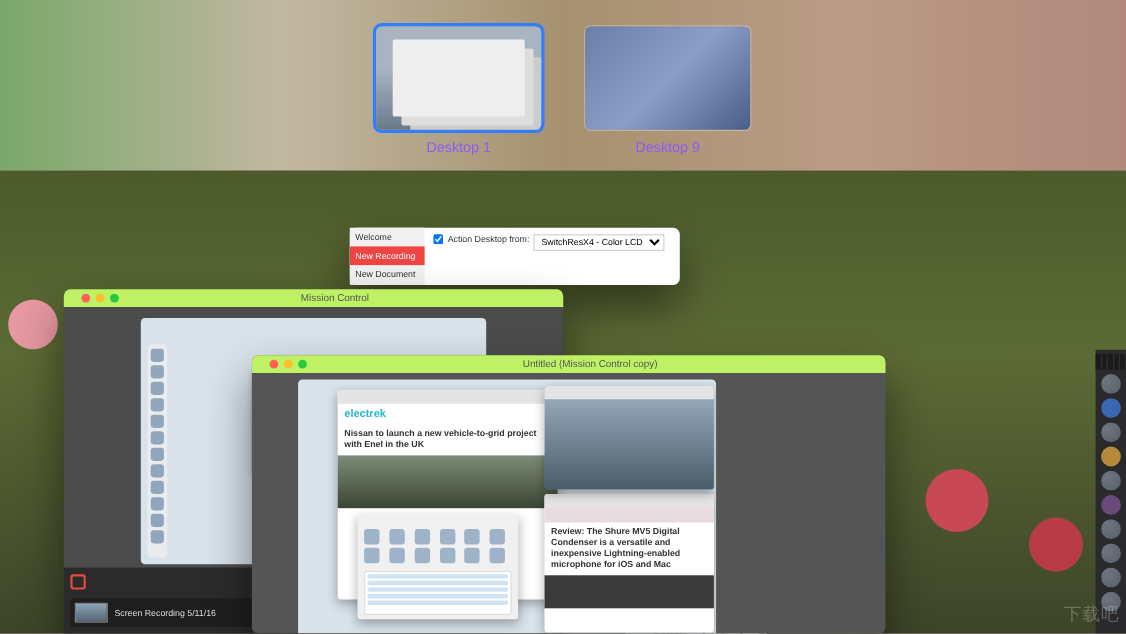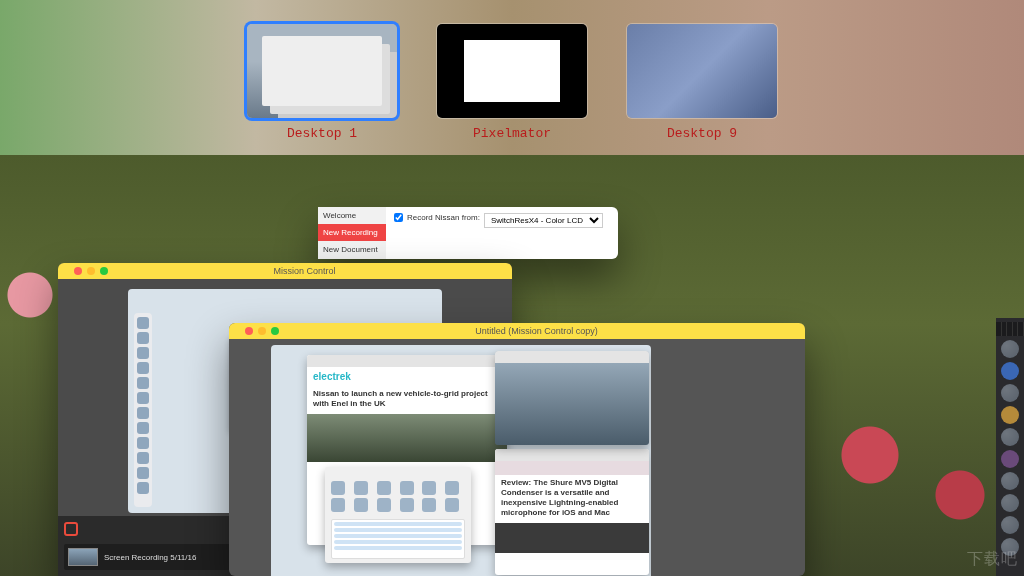--- a/index.html
+++ b/index.html
@@ -18,21 +18,21 @@
 
 
 .spaces-bar { position: absolute; top: 24px; left: 0; right: 0; display: flex; justify-content: center; gap: 40px; }
 .space { display: flex; flex-direction: column; align-items: center; gap: 8px; }
 .space-thumb {
   width: 150px; height: 94px; border-radius: 5px; background: #222;
   position: relative; overflow: hidden;
   box-shadow: 0 0 0 1px rgba(255,255,255,0.3);
 }
 .space.active .space-thumb { box-shadow: 0 0 0 3px #2f7fff; }
-.space-label { font-size: 13px; color: #b91c1c; font-weight: 500; font-family: Liberation Mono, monospace; }
+.space-label { font-size: 13px; color: #8b5cf6; font-weight: 500; }
 
 
 .thumb-desktop1 { background: linear-gradient(#a8b5c1 40%, #6a7a8a 100%); }
 .thumb-desktop1::after { content:""; position:absolute; left:15px; top:12px; width:120px; height:70px; background:#eee; box-shadow: 8px 8px 0 #ddd, 16px 16px 0 #ccc; border-radius:2px; }
 .thumb-fcp { background: #1b1b1e; }
 .thumb-fcp::after { content:""; position:absolute; left:60px; top:6px; width:82px; height:50px; background:#2e3035; border-radius:2px; }
 .thumb-pixel { background:#000; display:flex; align-items:center; justify-content:center; }
 .thumb-pixel::after { content:""; width:96px; height:62px; background:#fff; }
 .thumb-desktop2 { background: linear-gradient(135deg,#6a7ea8 0%,#8a9ec8 50%,#4a5e88 100%); }
 
@@ -48,21 +48,21 @@
     radial-gradient(circle at 30px 140px, #e798a2 0 22px, transparent 23px),
     linear-gradient(180deg, #4d5b2c 0%, #5c6a35 40%, #3d4528 100%);
 }
 
 
 .win {
   position:absolute; background:#f6f6f6; border-radius:6px;
   box-shadow: 0 20px 40px rgba(0,0,0,0.45);
   font-size: 9px; color:#333;
 }
-.titlebar { height:16px; display:flex; align-items:center; padding:0 16px; gap:5px; background:#fde047; border-radius:6px 6px 0 0;}
+.titlebar { height:16px; display:flex; align-items:center; padding:0 16px; gap:5px; background:#bef264; border-radius:6px 6px 0 0;}
 .titlebar .dot { width:8px; height:8px; border-radius:50%; }
 .dot.r{background:#ff5f57;} .dot.y{background:#ffbd2e;} .dot.g{background:#28c940;}
 .titlebar .title { flex:1; text-align:center; font-size:9px; color:#555; }
 
 
 .chooser { left:318px; top:207px; width:300px; height:52px; background:#fff; }
 .chooser .rows { display:flex; height:100%; }
 .chooser .side { width:68px; background:#f1f1f1; display:flex; flex-direction:column; font-size:8px; }
 .chooser .side div { padding:4px 5px; }
 .chooser .side .sel { background:#ef4444; color:#fff; }
@@ -138,41 +138,37 @@
 <body>
 
 <div class="spaces-backdrop"></div>
 
 <div class="spaces-bar">
   <div class="space active">
     <div class="space-thumb thumb-desktop1"></div>
     <div class="space-label">Desktop 1</div>
   </div>
   <div class="space">
-    <div class="space-thumb thumb-pixel"></div>
-    <div class="space-label">Pixelmator</div>
-  </div>
-  <div class="space">
     <div class="space-thumb thumb-desktop2"></div>
     <div class="space-label">Desktop 9</div>
   </div>
 </div>
 
 <div class="wallpaper"></div>
 
 <div class="win chooser">
   <div class="rows">
     <div class="side">
       <div>Welcome</div>
       <div class="sel">New Recording</div>
       <div>New Document</div>
     </div>
     <div class="main">
       <input type="checkbox" checked="" style="">
-      <span>Record Nissan from:</span>
+      <span>Action Desktop from:</span>
       <select>
         <option>SwitchResX4 - Color LCD</option>
       </select>
     </div>
   </div>
 </div>
 
 <div class="win editor-a">
   <div class="titlebar">
     <span class="dot r"></span>

